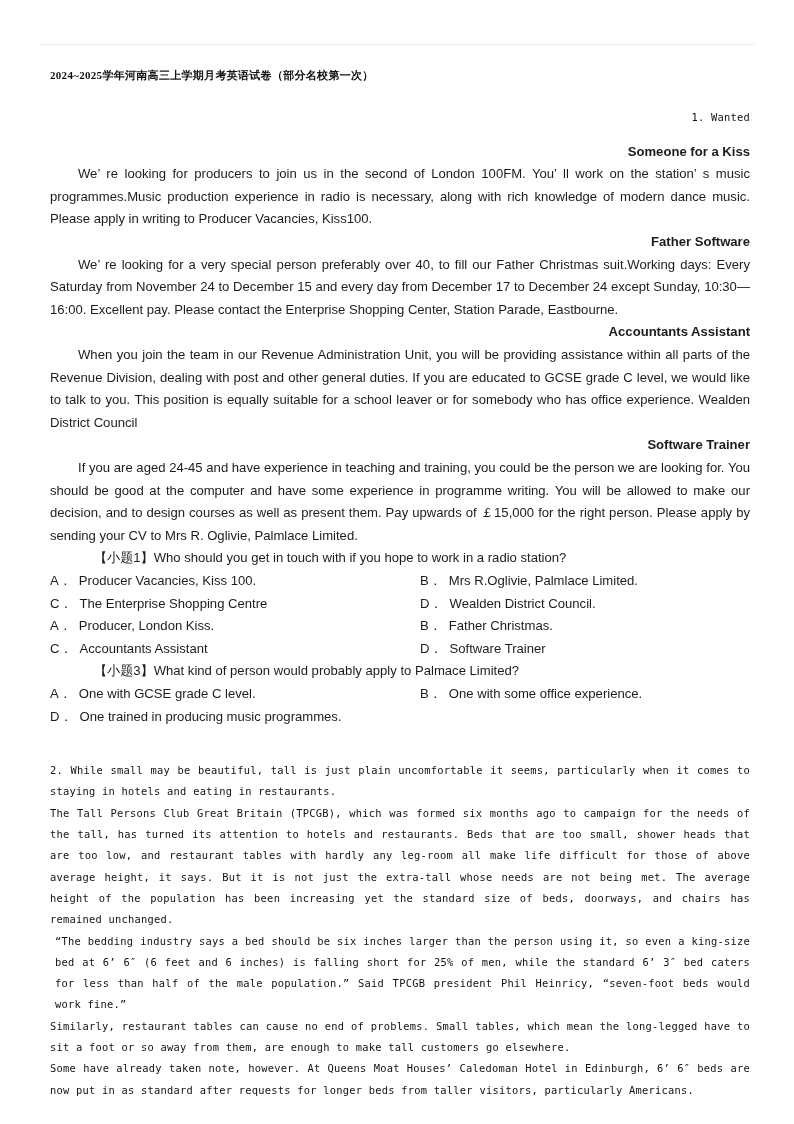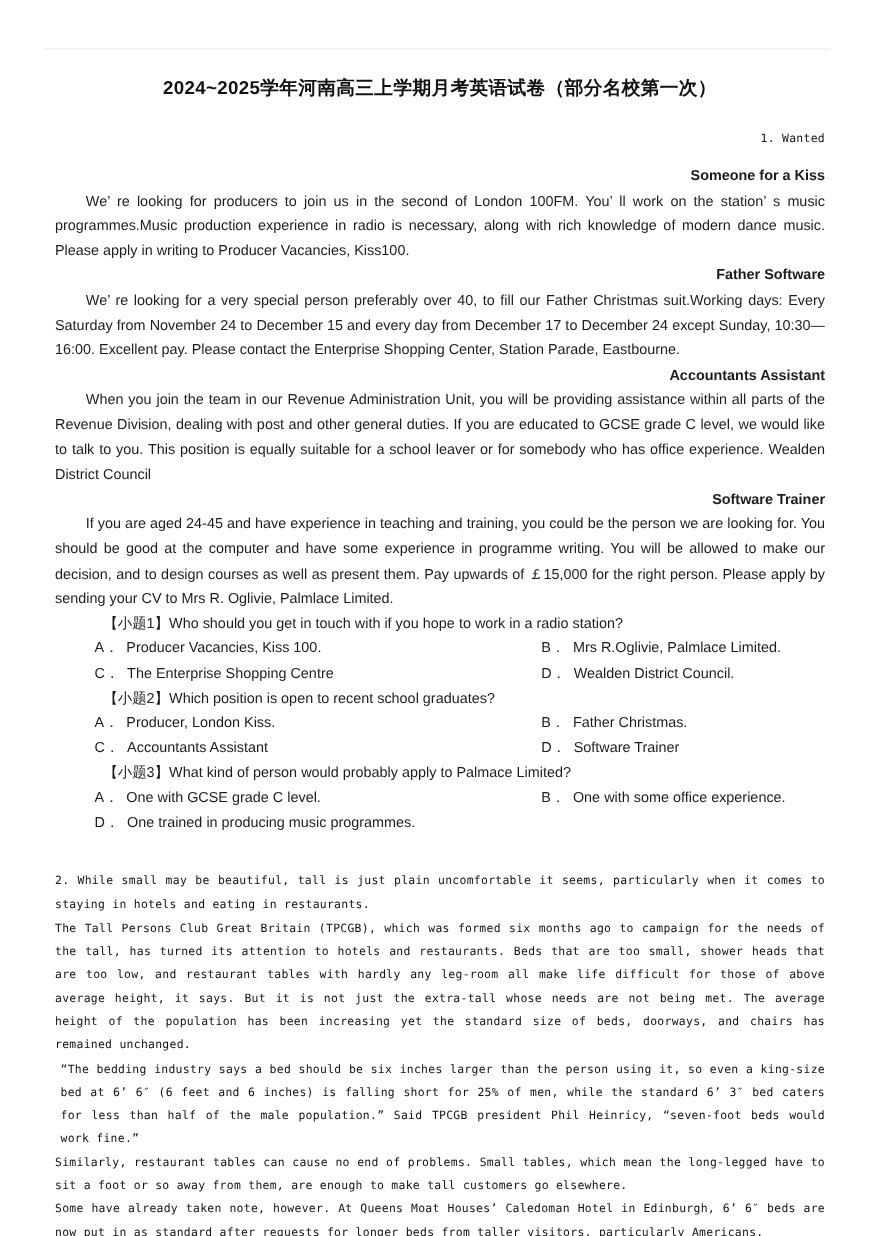--- a/index.html
+++ b/index.html
@@ -27,24 +27,23 @@
   }
   .content {
     position: absolute;
     left: 50px;
     top: 68px;
     width: 700px;
   }
 
   
   .doc-title {
-    font-family: Liberation Sans, sans-serif;
-    font-size: 17px;
+    font-family: Liberation Serif, serif;
+    font-size: 11px;
     font-weight: 700;
-    text-align: center;
     letter-spacing: 0.3px;
     color: #111111;
     margin: 0 0 24px 0;
     line-height: 1.4;
   }
 
   
   .mono {
     font-family: "DejaVu Sans Mono", "Liberation Mono", monospace;
     font-size: 10.4px;
@@ -86,21 +85,20 @@
     line-height: 22.6px;
   }
   .q-stem .tag { letter-spacing: 0px; margin-left: 36px; }
   .opt-row {
     display: flex;
     line-height: 22.6px;
   }
   .opt {
     flex: 0 0 370px;
     white-space: nowrap;
-    margin-left: 36px;
   }
   .opt .lbl { margin-right: 7px; }
 
   
   .gap { height: 32px; }
   .mono-para {
     margin: 0;
     line-height: 21.3px;
     text-align: justify;
     text-justify: inter-word;
@@ -145,21 +143,20 @@
           <div class="opt"><span class="lbl">A．</span><span>Producer Vacancies, Kiss 100.</span></div>
           <div class="opt"><span class="lbl">B．</span><span>Mrs R.Oglivie, Palmlace Limited.</span></div>
         </div>
         <div class="opt-row">
           <div class="opt"><span class="lbl">C．</span><span>The Enterprise Shopping Centre</span></div>
           <div class="opt"><span class="lbl">D．</span><span>Wealden District Council.</span></div>
         </div>
       </div>
 
       <div class="q-block">
-        <p class="q-stem"><span class="tag">【小题2】</span><span>Which position is open to recent school graduates?</span></p>
         <div class="opt-row">
           <div class="opt"><span class="lbl">A．</span><span>Producer, London Kiss.</span></div>
           <div class="opt"><span class="lbl">B．</span><span>Father Christmas.</span></div>
         </div>
         <div class="opt-row">
           <div class="opt"><span class="lbl">C．</span><span>Accountants Assistant</span></div>
           <div class="opt"><span class="lbl">D．</span><span>Software Trainer</span></div>
         </div>
       </div>
 

